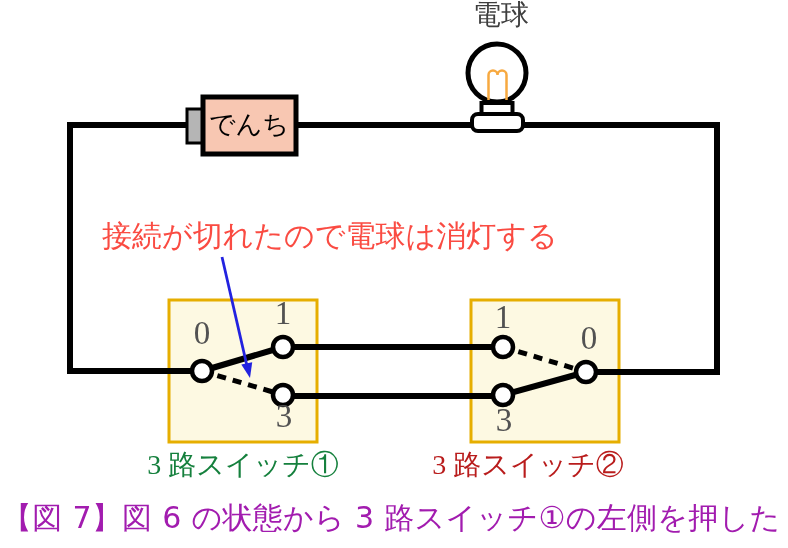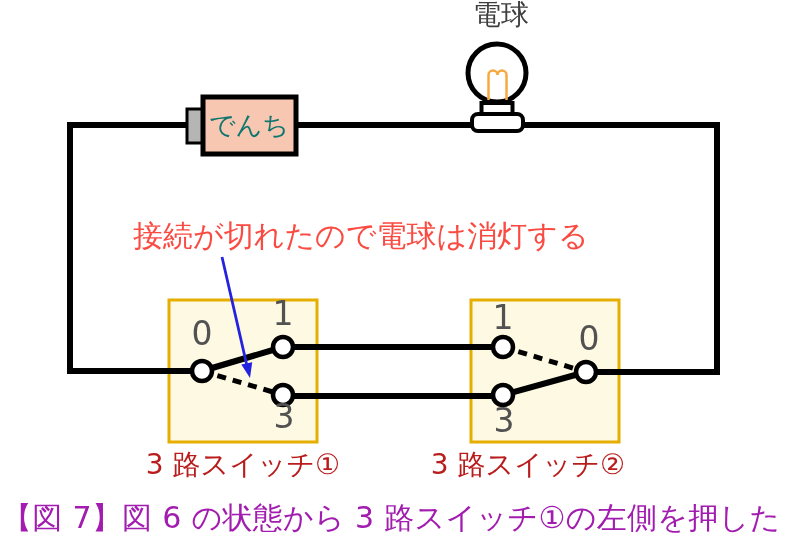--- a/index.html
+++ b/index.html
@@ -2,24 +2,24 @@
 <html><head>
 <meta charset="utf-8">
 <style>
   html,body{margin:0;padding:0;background:#ffffff;}
   .stage{
     position:relative;width:788px;height:548px;background:#ffffff;overflow:hidden;
     font-family:"DejaVu Sans","Liberation Sans",sans-serif;
   }
   .stage svg{position:absolute;left:0;top:0;}
   .txt{position:absolute;white-space:nowrap;line-height:1;}
-  .ctr{transform:translateX(-50%);}
+  .ctr{transform:translateX(-50%);font-family:Liberation Serif, serif;}
   .bulb-label{top:1px;left:501px;font-size:28px;}
   .battery-label{top:112px;left:249px;font-size:26px;}
-  .annotation{top:221px;left:102px;font-size:30px;margin-left:31px;}
+  .annotation{top:221px;left:102px;font-size:30px;}
   .num{font-size:33px;}
   .s1-0{top:317px;left:202px;}
   .s1-1{top:297px;left:283px;}
   .s1-3{top:400px;left:284px;}
   .s2-1{top:301px;left:503px;}
   .s2-0{top:322px;left:589px;}
   .s2-3{top:404px;left:504px;}
   .swname{top:451px;font-size:28px;}
   .swname1{left:243px;}
   .swname2{left:528px;}
@@ -65,29 +65,29 @@
     </g>
 
     <g>
       <path d="M222 257 L247 366" fill="none" stroke-width="2.8" stroke="#2222e0"></path>
       <polygon points="250,378 241.3,364.6 252.2,362.2" fill="#2222e0"></polygon>
     </g>
   </svg>
 
   <div class="txt ctr bulb-label" style="color: rgb(62, 62, 62);">電球</div>
 
-  <div class="txt ctr battery-label" style="color: #0f766e;">でんち</div>
+  <div class="txt ctr battery-label" style="color: #000000;">でんち</div>
 
   <div class="txt annotation" style="color: rgb(250, 75, 66);">接続が切れたので電球は消灯する</div>
 
   <div class="txt ctr num s1-0" style="color: rgb(82, 82, 82);">0</div>
   <div class="txt ctr num s1-1" style="color: rgb(82, 82, 82);">1</div>
   <div class="txt ctr num s1-3" style="color: rgb(82, 82, 82);">3</div>
 
   <div class="txt ctr num s2-1" style="color: rgb(82, 82, 82);">1</div>
   <div class="txt ctr num s2-0" style="color: rgb(82, 82, 82);">0</div>
   <div class="txt ctr num s2-3" style="color: rgb(82, 82, 82);">3</div>
 
-  <div class="txt ctr swname swname1" style="color: #b91c1c;">3 路スイッチ①</div>
+  <div class="txt ctr swname swname1" style="color: #15803d;">3 路スイッチ①</div>
   <div class="txt ctr swname swname2" style="color: #b91c1c;">3 路スイッチ②</div>
 
   <div class="txt caption" style="color: #a21caf;">【図 7】図 6 の状態から 3 路スイッチ①の左側を押した</div>
 </div>
 
 </body></html>

